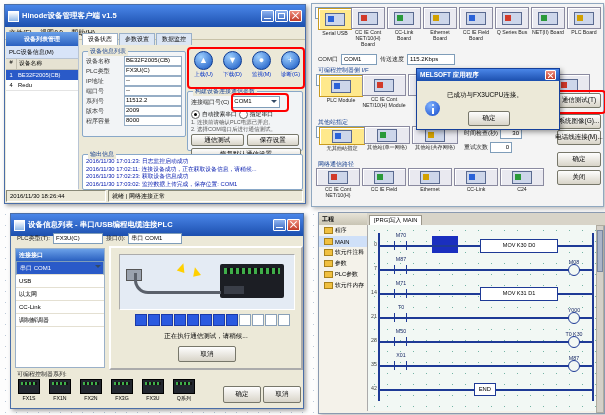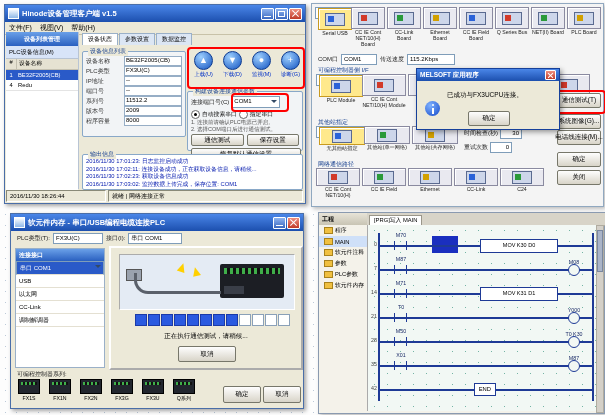--- a/index.html
+++ b/index.html
@@ -5,21 +5,21 @@
   html,body{margin:0;padding:0;}
   body{
     width:605px;height:415px;position:relative;overflow:hidden;
     background:#fdfdfd;
     background-image:radial-gradient(circle,#bcc9d8 0.8px,transparent 1px);
     background-size:11px 11px;
     font-family:"Liberation Sans",sans-serif;color:#000;font-size:8px;
   }
   .ab{position:absolute;}
   .win{position:absolute;border:1px solid #4a6ea8;background:#ece9d8;box-shadow:2px 2px 4px rgba(0,0,0,.35);}
-  .tbar{height:17px;display:flex;align-items:center;gap:3px;padding:0 3px;
+  .tbar{height:22px;display:flex;align-items:center;gap:3px;padding:0 3px;
     background:linear-gradient(#4a86e8,#1c4fae);color:#fff;font-weight:bold;font-size:7.5px;
     white-space:nowrap;overflow:hidden;}
   .tico{width:9px;height:9px;background:linear-gradient(#ffffff,#8fb8e8);border:1px solid #fff;flex:none;}
   .wbtns{margin-left:auto;display:flex;gap:1px;flex:none;}
   .wbtn{width:11px;height:10px;border:1px solid #fff;border-radius:1px;background:linear-gradient(#8fb4f0,#3a68c0);position:relative;}
   .wbtn.min::after{content:"";position:absolute;left:2px;right:2px;bottom:2px;height:1px;background:#fff;}
   .wbtn.max::after{content:"";position:absolute;left:2px;top:2px;right:2px;bottom:2px;border:1px solid #fff;}
   .wbtn.close{background:linear-gradient(#ef8f7f,#c03a28);}
   .wbtn.close::before,.wbtn.close::after{content:"";position:absolute;left:1px;right:1px;top:4px;height:1px;background:#fff;}
   .wbtn.close::before{transform:rotate(45deg);} .wbtn.close::after{transform:rotate(-45deg);}
@@ -394,21 +394,21 @@
     </div>
     <div class="iinfo ab" style="left:8px;top:20px;"></div>
     <div class="ab" style="left:30px;top:22px;width:106px;font-size:6.5px;line-height:8px;">已成功与FX3UCPU连接。</div>
     <span class="btn ab" style="left:51px;top:42px;width:40px;height:13px;">确定</span>
   </div>
 </div>
 
 <div class="win" style="left:10px;top:213px;width:292px;height:194px;">
   <div class="tbar">
     <span class="tico"></span>
-    <span>软元件内存 - 串口/USB编程电缆连接PLC</span>
+    <span>设备信息列表 - 串口/USB编程电缆连接PLC</span>
     <span class="wbtns">
       <span class="wbtn min"></span>
       <span class="wbtn close"></span>
     </span>
   </div>
 
   <div class="ab" style="left:6px;top:19px;display:flex;align-items:center;gap:3px;">
     <span class="slbl">PLC类型(T):</span>
     <span class="fld" style="width:44px;">FX3U(C)</span>
     <span class="slbl">接口(I):</span>

